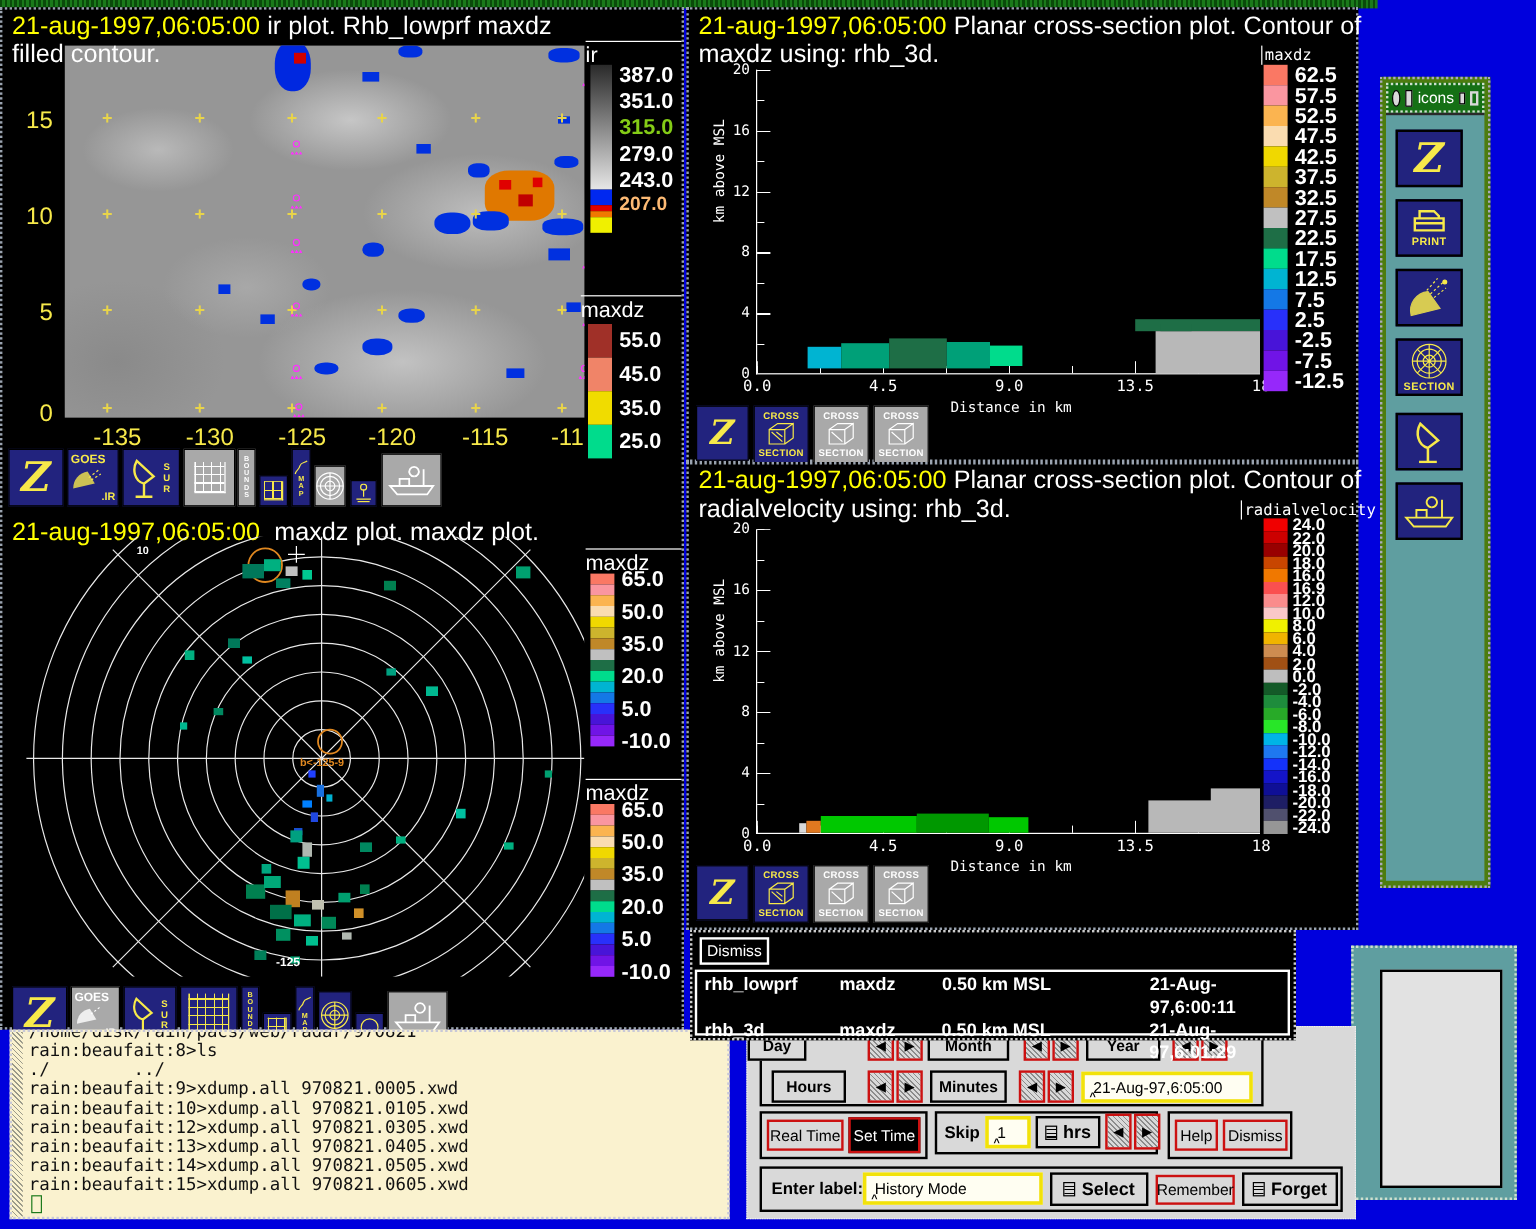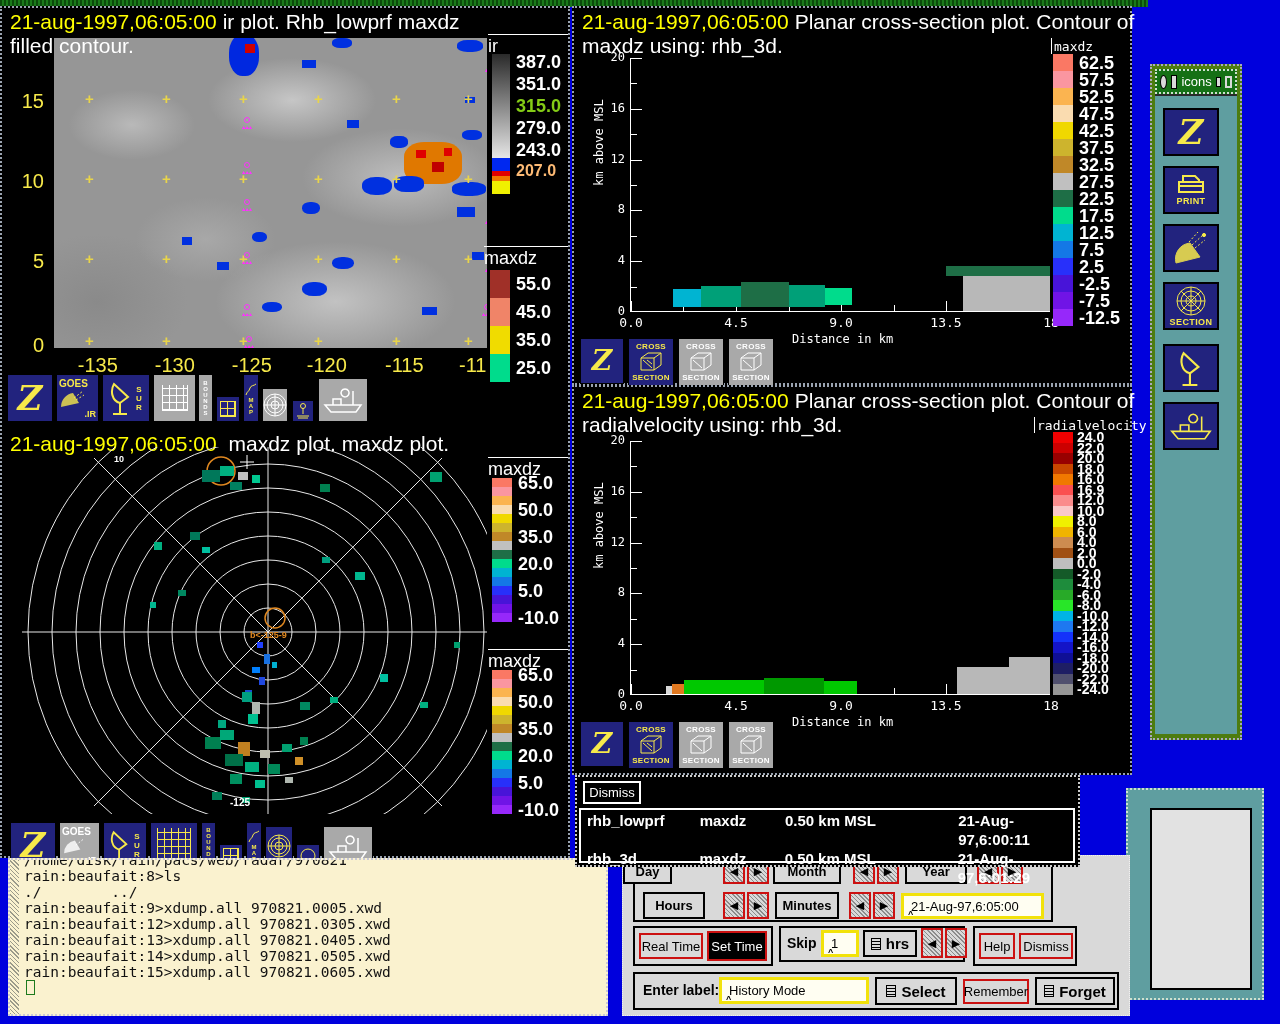--- a/index.html
+++ b/index.html
@@ -962,20 +962,21 @@
 </div>
 
 <div class="term" style="left:8px;top:858px;width:600px;height:158px;z-index:4">
   <div class="gut"></div>
   <div style="margin:-8px 0 0 14px">
     <div>
         <div class="tline">/home/disk/rain/pacs/web/radar/970821</div>
         <div class="tline">rain:beaufait:8&gt;ls</div>
         <div class="tline">./        ../</div>
         <div class="tline">rain:beaufait:9&gt;xdump.all 970821.0005.xwd</div>
+        <div class="tline">rain:beaufait:10&gt;xdump.all 970821.0105.xwd</div>
         <div class="tline">rain:beaufait:12&gt;xdump.all 970821.0305.xwd</div>
         <div class="tline">rain:beaufait:13&gt;xdump.all 970821.0405.xwd</div>
         <div class="tline">rain:beaufait:14&gt;xdump.all 970821.0505.xwd</div>
         <div class="tline">rain:beaufait:15&gt;xdump.all 970821.0605.xwd</div>
       </div>
     <span class="cursor"></span>
   </div>
 </div>
 
 <div class="cpanel" style="left:622px;top:855px;width:508px;height:161px;z-index:3">

